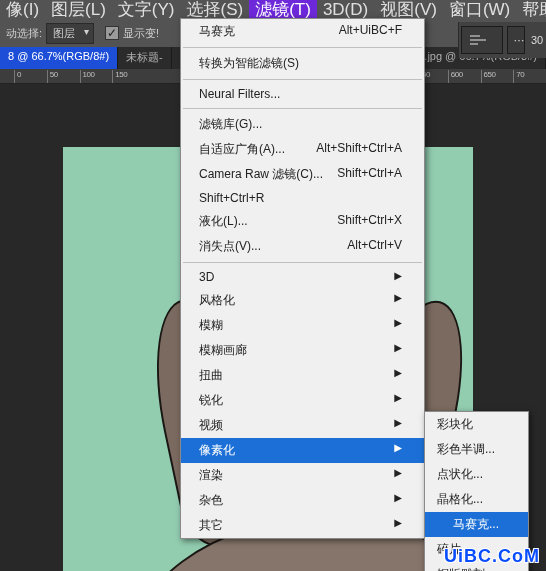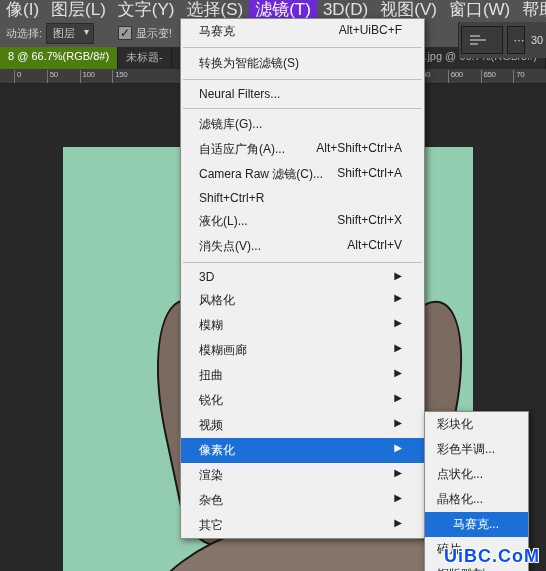--- a/index.html
+++ b/index.html
@@ -2,26 +2,26 @@
 <html><head>
 <meta charset="utf-8">
 <style>
   * { box-sizing: border-box; margin: 0; padding: 0; font-family: "Microsoft YaHei", Tahoma, sans-serif; }
   body { width: 546px; height: 571px; background: #535353; overflow: hidden; position: relative; }
   .menubar { display: flex; background: #535353; color: #e0e0e0; font-size: 17px; height: 19px; align-items: center; }
   .menubar > div { padding: 2px 6px; cursor: pointer; white-space: nowrap; }
   .menubar > div.active { background: #6d28d9; color: #fff; }
   .optbar { display: flex; align-items: center; background: #535353; color: #d0d0d0; font-size: 11px; height: 28px; padding: 0 6px; }
   .optbar .lbl { margin-right: 4px; }
-  .optbar .dd { background: #3d3d3d; border: 1px solid #2a2a2a; color: #d0d0d0; padding: 2px 18px 2px 6px; position: relative; font-size: 11px; margin-right: 24px; }
+  .optbar .dd { background: #3d3d3d; border: 1px solid #2a2a2a; color: #d0d0d0; padding: 2px 18px 2px 6px; position: relative; font-size: 11px; margin-right: 11px; }
   .optbar .dd:after { content: "▾"; position: absolute; right: 4px; top: 2px; font-size: 10px; }
   .optbar .chk { width: 14px; height: 14px; background: #9a9a9a; display: inline-flex; align-items: center; justify-content: center; color: #222; font-size: 12px; margin-right: 4px; border:1px solid #333; }
   .tabs { background: #2b2b2b; height: 22px; display: flex; color: #b0b0b0; font-size: 11px; }
   .tabs > div { padding: 3px 8px; border-right: 1px solid #1a1a1a; white-space: nowrap; }
-  .tabs > div.active { color: #fff; background: #4d7c0f; }
+  .tabs > div.active { color: #fff; background: #1d4ed8; }
   .ruler-top { display: flex; align-items: flex-end; background: #3d3d3d; height: 15px; color: #c0c0c0; font-size: 8px; letter-spacing: -0.5px; overflow: hidden; border-bottom:1px solid #222; }
   .ruler-top span { width: 50px; display:inline-block; border-left:1px solid #777; padding-left:2px; height:13px; }
   .canvas-wrap { position: relative; width: 546px; height: 487px; background: #282828; overflow:hidden; }
   .canvas { position: absolute; left: 63px; top: 63px; width: 410px; height: 480px; background: #92cdb0; }
   .illus { position:absolute; left:100px; top:150px; width:360px; height:400px; }
   .ear { position:absolute; width:90px; height:250px; background:#7b6a5f; border:2px solid #1b1714; border-radius:50px 50px 40px 40px / 140px 140px 50px 50px; }
   .ear.left { left:0; top:0; transform:rotate(-12deg); }
   .ear.right { left:200px; top:0; transform:rotate(15deg); }
   .head { position:absolute; left:-40px; top:220px; width:400px; height:300px; background:#85756a; border:2px solid #1b1714; border-radius:50%; }
 

